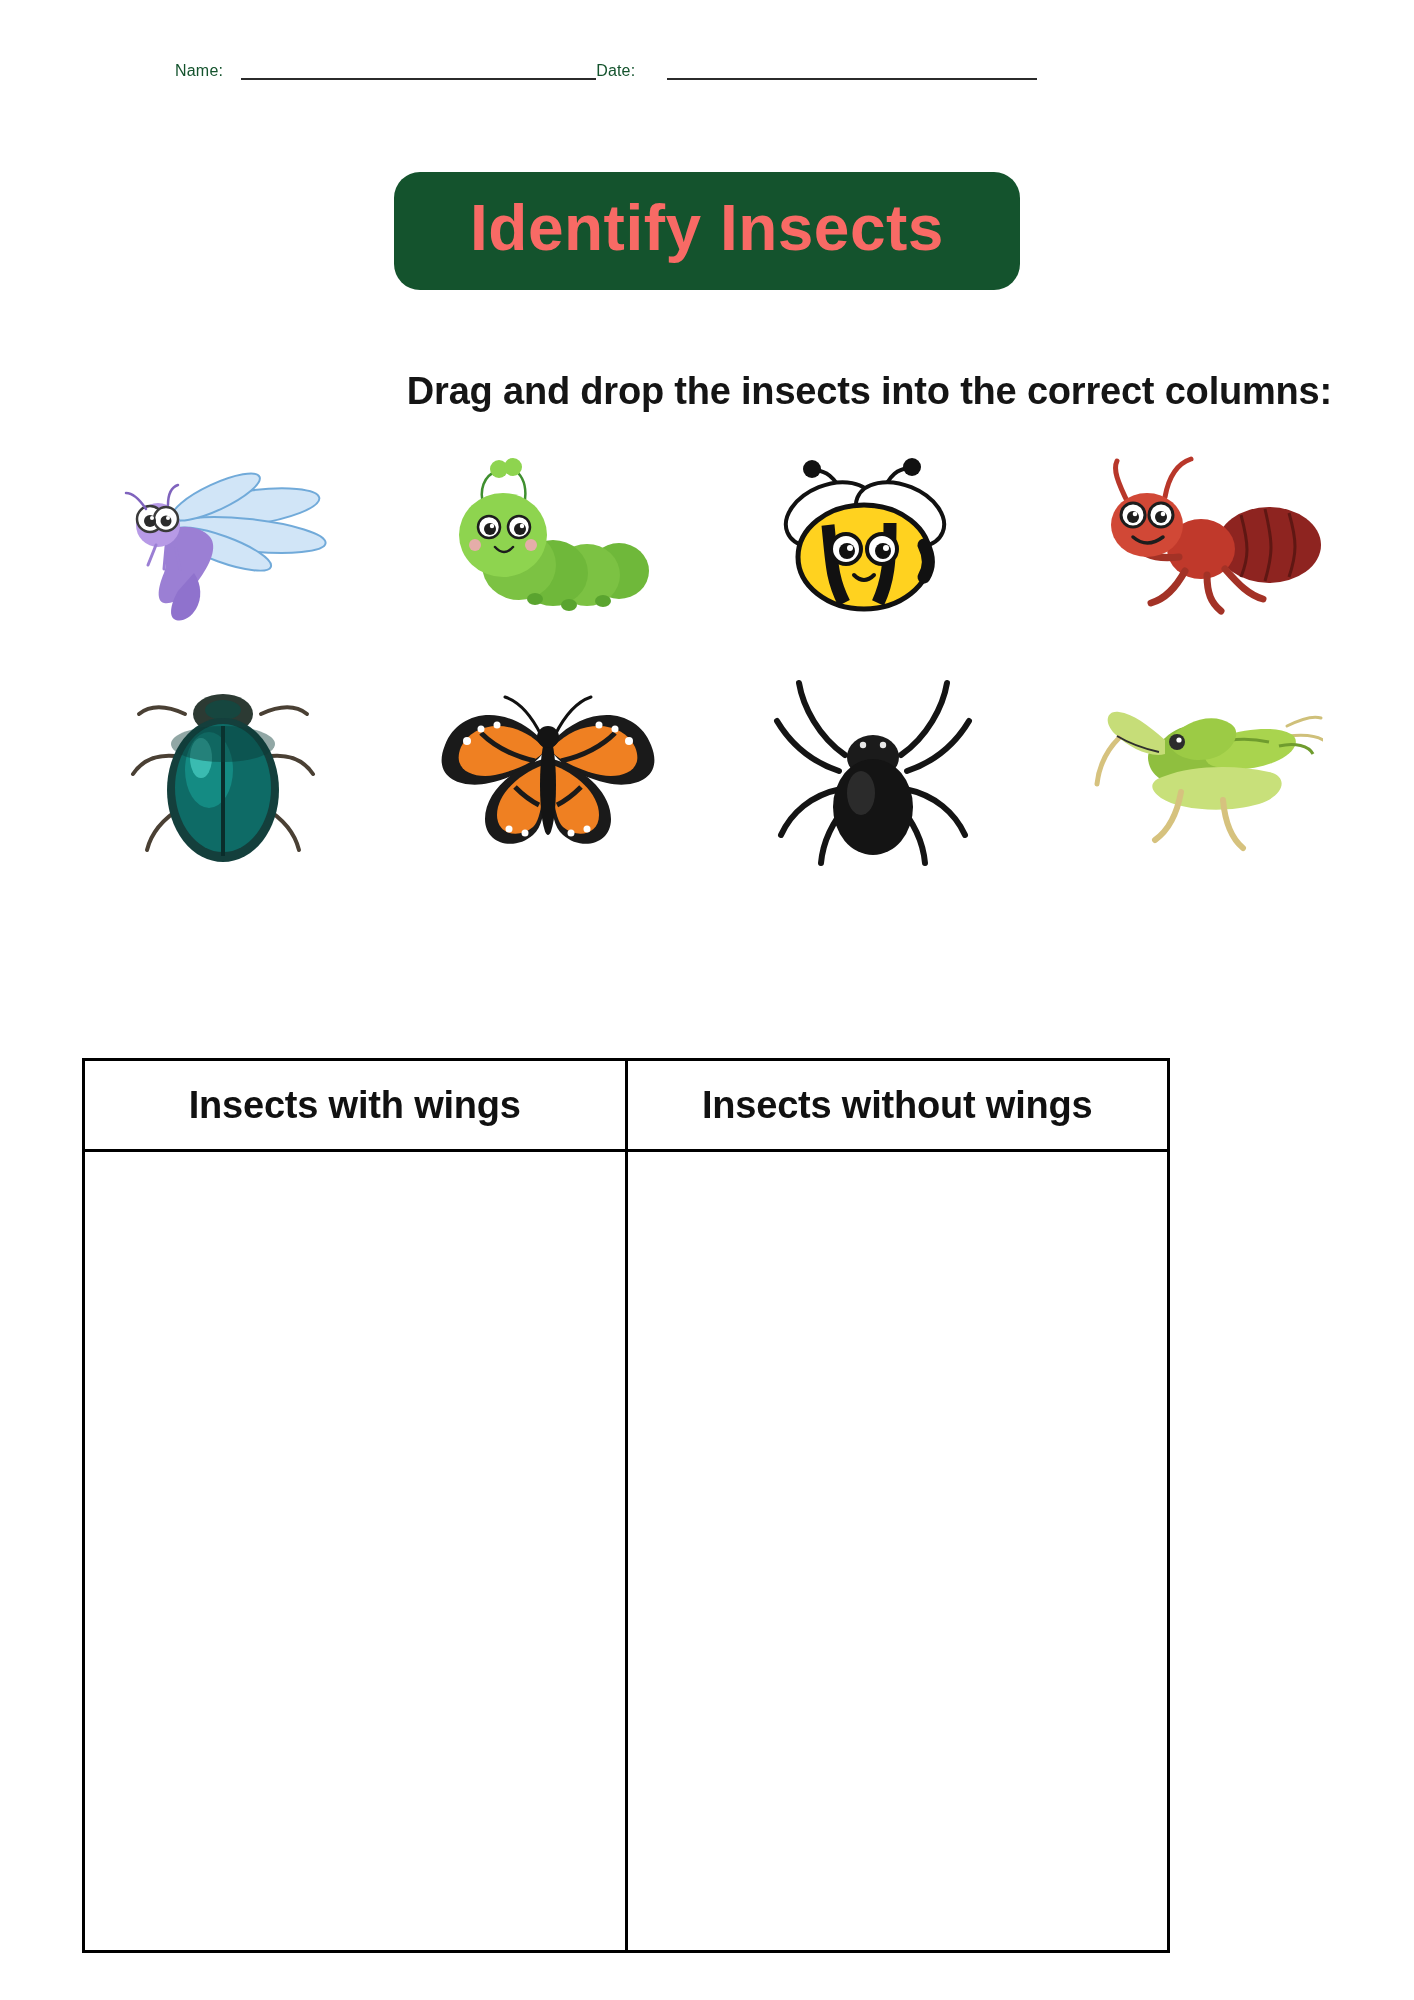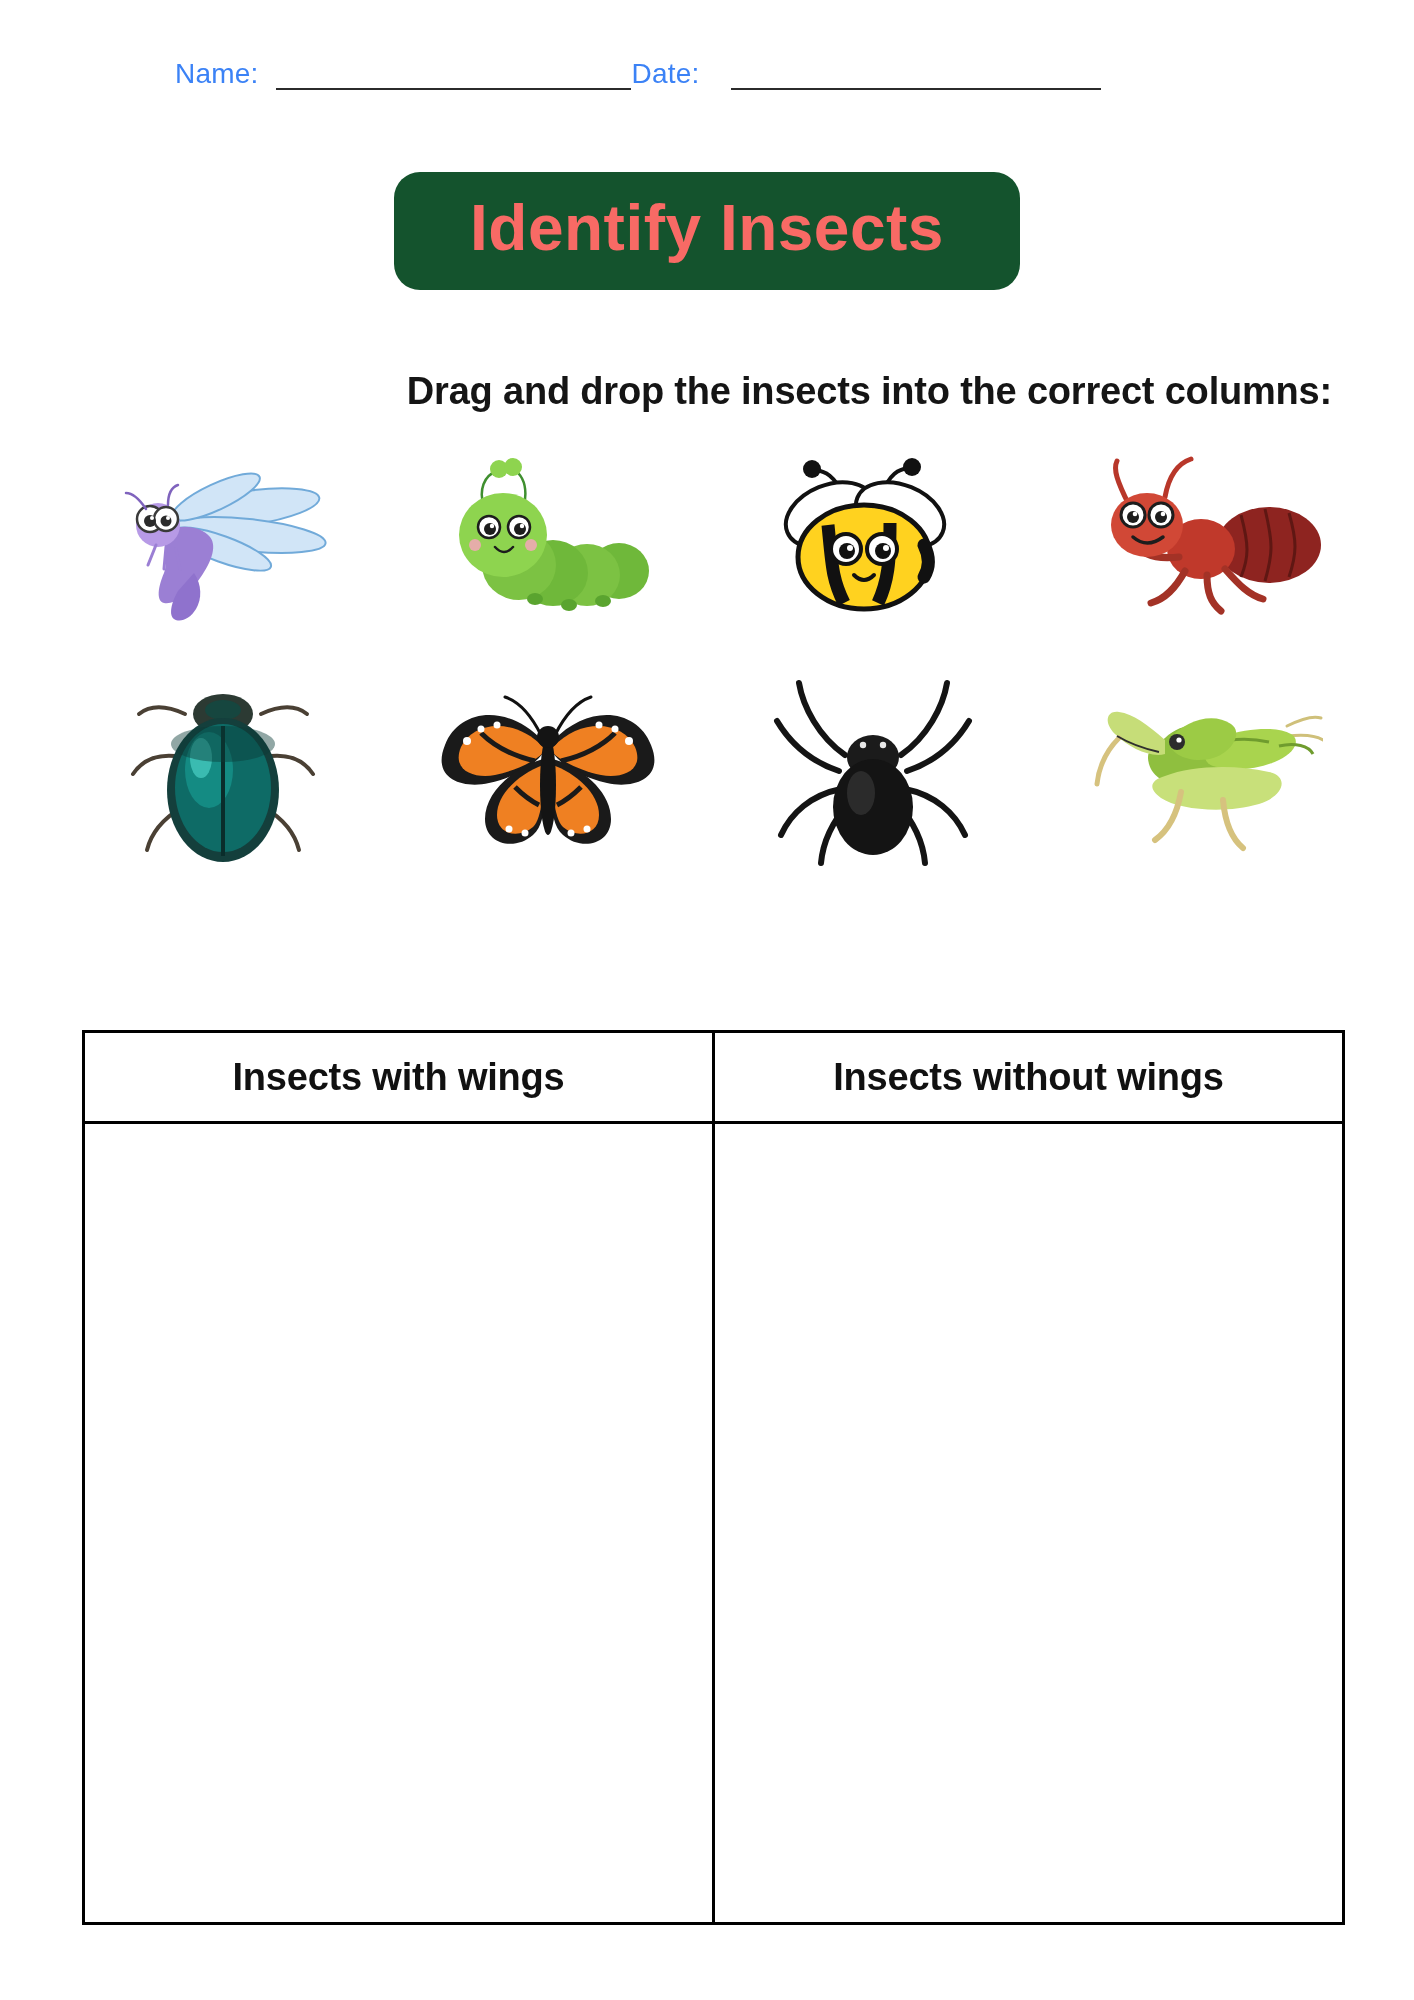--- a/index.html
+++ b/index.html
@@ -23,22 +23,22 @@
     left: 0;
     width: 1414px;
     display: flex;
     align-items: flex-end;
   }
   .field {
     display: flex;
     align-items: flex-end;
   }
   .field-label {
-    font-size: 28px;
-    color: #3b82f6;
+    font-size: 16px;
+    color: #14532d;
     letter-spacing: .2px;
     white-space: nowrap;
   }
   .field-line {
     border-bottom: 2px solid #2b2b2b;
     height: 20px;
   }
   .field-name { margin-left: 175px; }
   .field-name .field-line { width: 355px; margin-left: 18px; }
   .field-date { }
@@ -93,23 +93,23 @@
   .insect-cell {
     display: flex;
     align-items: center;
     justify-content: center;
   }
   .insect-cell svg { display: block; }
 
   
   .sort-table {
     position: absolute;
-    top: 1030px;
+    top: 1058px;
     left: 82px;
-    width: 1263px;
+    width: 1088px;
     height: 895px;
     border: 3px solid #000;
     box-sizing: border-box;
     display: flex;
     flex-direction: column;
   }
   .table-head {
     display: flex;
     height: 88px;
     border-bottom: 3px solid #000;

